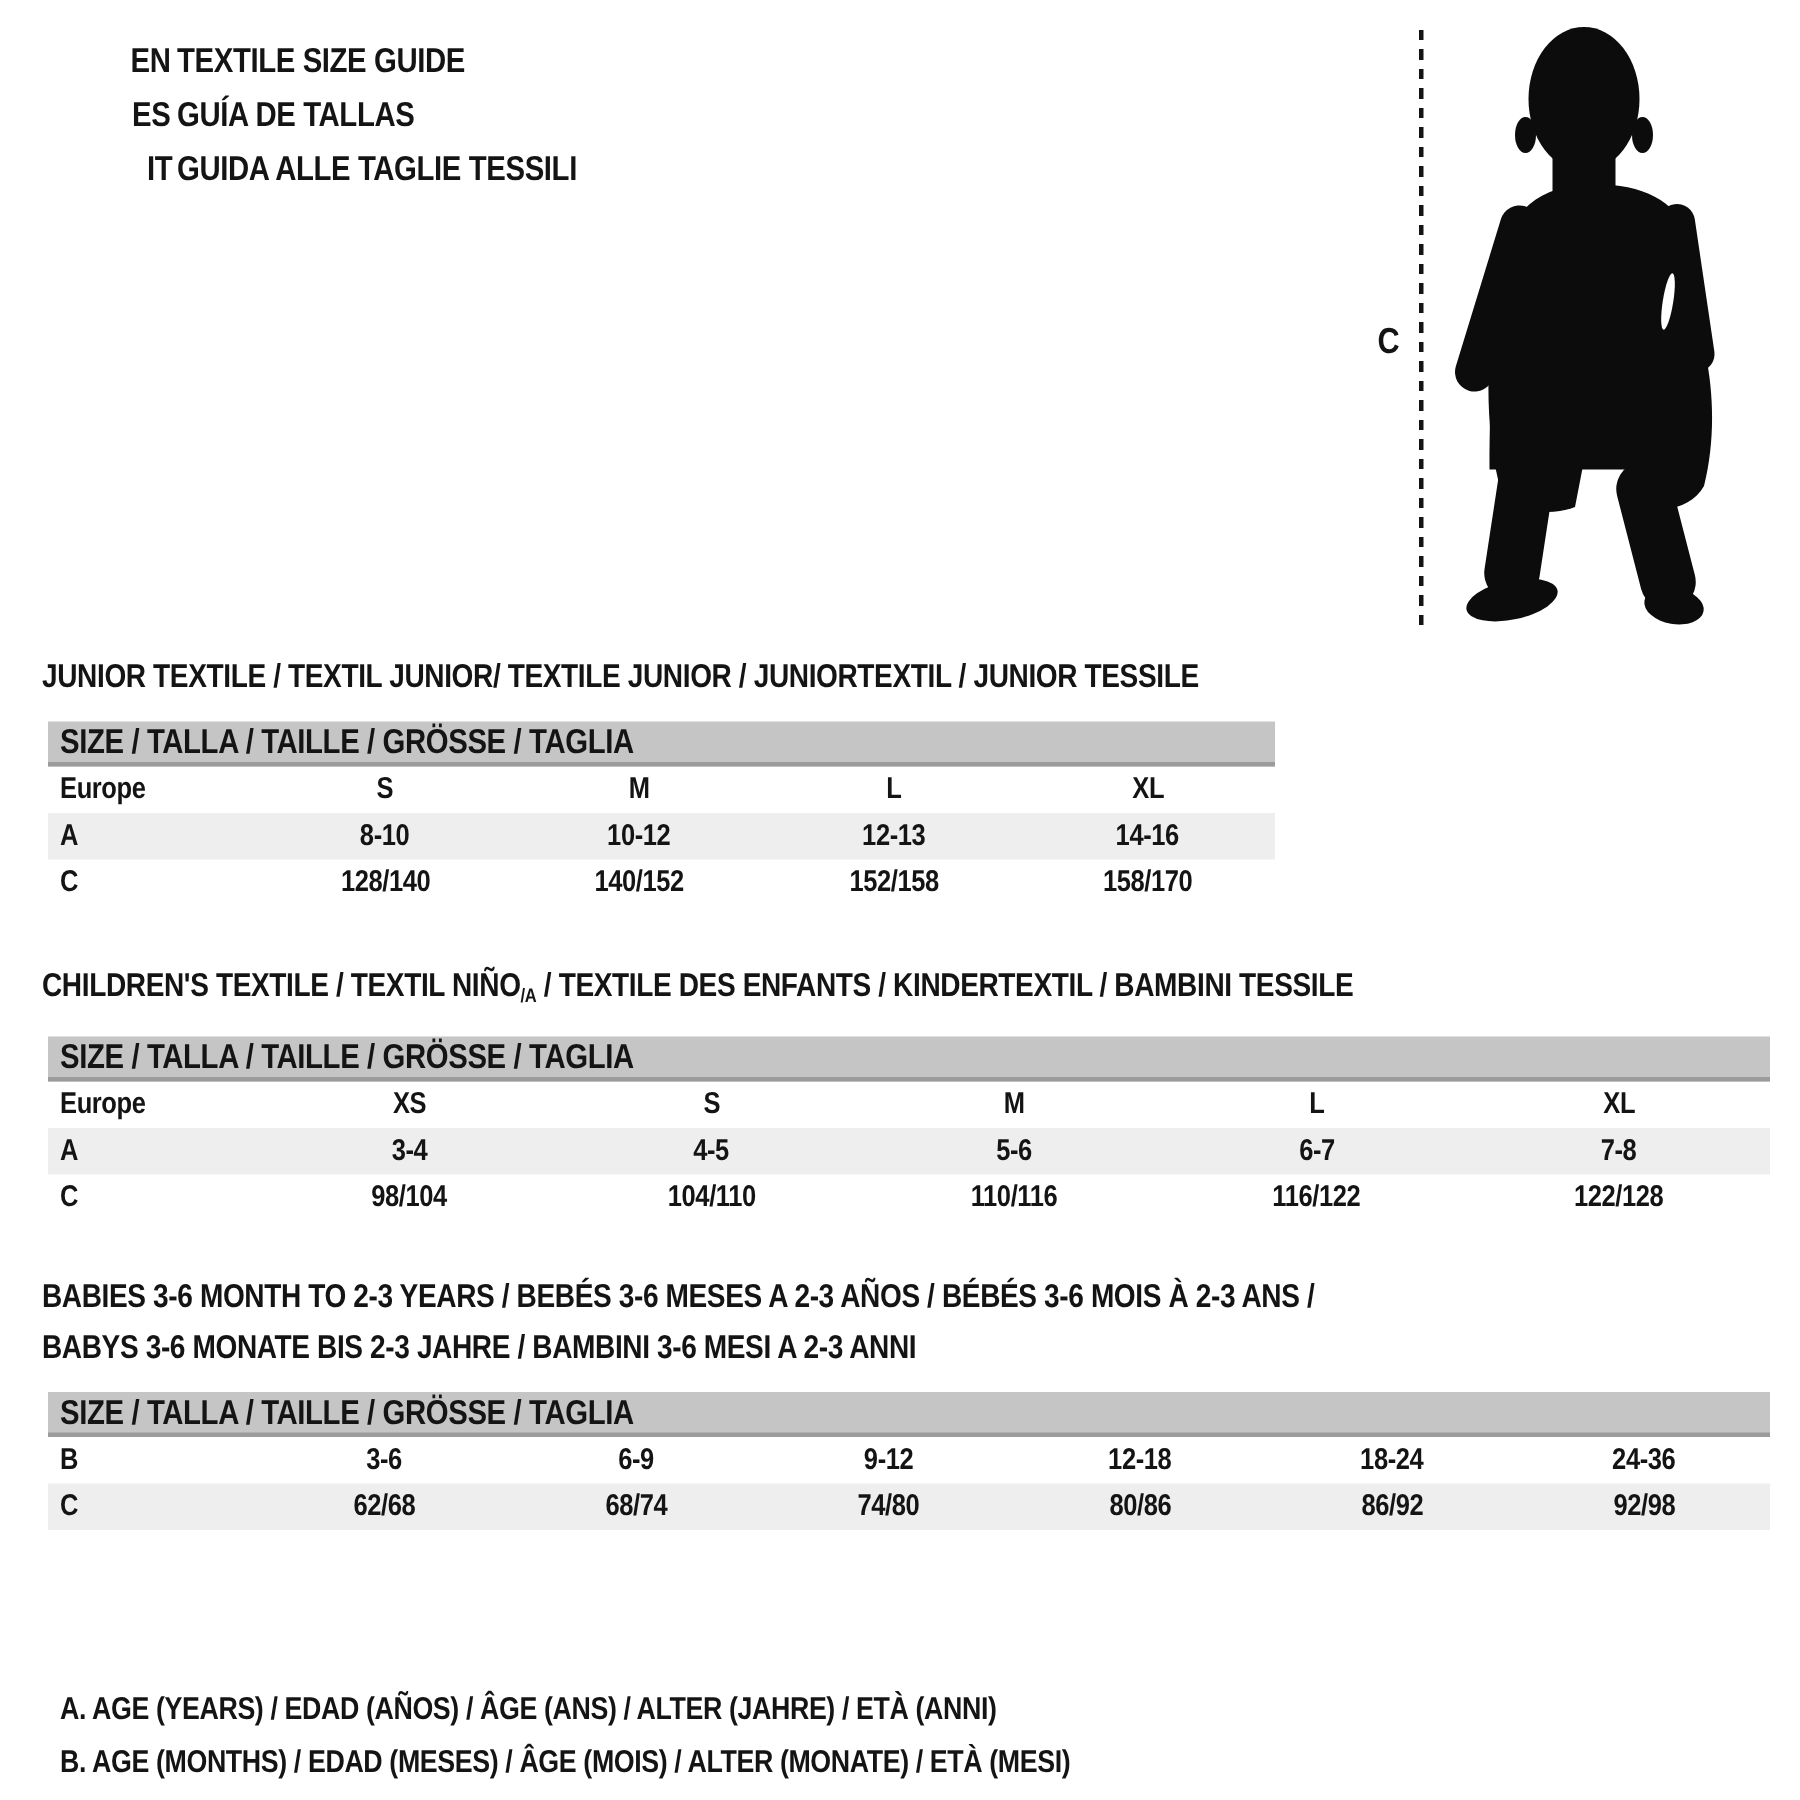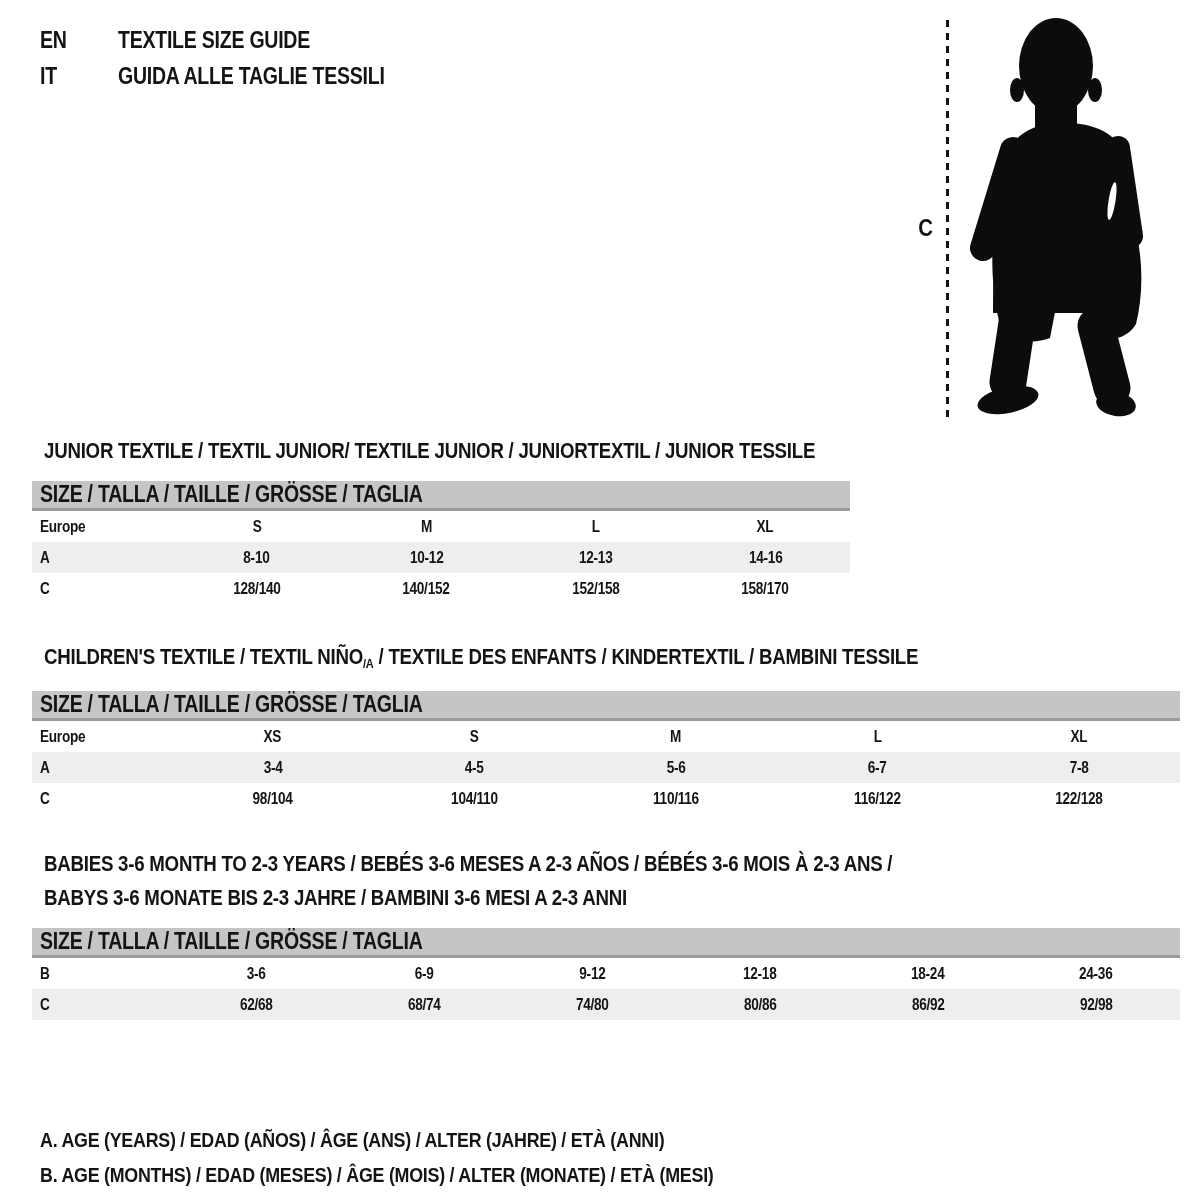--- a/index.html
+++ b/index.html
@@ -11,56 +11,60 @@
   .abs{position:absolute;}
   
   .cond{display:inline-block;transform:scaleX(.85);transform-origin:0 50%;
         white-space:nowrap;font-weight:bold;letter-spacing:-.3px;}
   .cond-c{display:inline-block;transform:scaleX(.85);transform-origin:50% 50%;
         white-space:nowrap;font-weight:bold;letter-spacing:-.3px;}
 
   
   .langs{left:40px;top:22px;}
   .lang-row{display:flex;height:36px;align-items:center;font-size:23px;}
-  .lang-code{width:78px;}
+  .lang-code{width:78px;text-align:right;}
 
   
   .figure{left:900px;top:8px;width:300px;height:424px;}
   .fig-label{left:10px;top:206px;width:32px;text-align:center;font-size:24px;}
   .dash{left:46px;top:12px;width:3px;height:398px;
         background:repeating-linear-gradient(to bottom,#141414 0 7px,transparent 7px 13px);}
   .fig-svg{left:60px;top:0;}
 
   
-  .sec-title{position:absolute;left:44px;font-size:22px;}
+  .sec-title{position:absolute;left:28px;font-size:22px;}
   .sub{font-size:13px;vertical-align:-4px;}
 
   
   .tbl{position:absolute;text-decoration:underline;}
   .band{height:27px;line-height:27px;background:#c5c5c5;border-bottom:3px solid #9b9b9b;
         padding-left:8px;font-size:23px;}
-  .row{display:grid;height:31px;align-items:center;font-size:16px;}
+  .row{display:grid;height:31px;align-items:center;font-size:20px;}
   .cols5{grid-template-columns:140px repeat(4,1fr);}
   .cols6{grid-template-columns:140px repeat(5,1fr);}
   .cols7{grid-template-columns:140px repeat(6,1fr);}
   .row .lbl{padding-left:8px;}
   .row .cell{text-align:center;}
   .alt{background:#eeeeee;}
 
   
   .fns{left:40px;top:1122px;}
   .fn{display:flex;align-items:center;height:35px;font-size:21px;}
 </style>
 </head>
 <body>
 
 <div class="abs langs">
   <div class="lang-row">
     <span class="lang-code"><span class="cond">EN</span></span>
     <span class="cond">TEXTILE SIZE GUIDE</span>
+  </div>
+  <div class="lang-row">
+    <span class="lang-code"><span class="cond">ES</span></span>
+    <span class="cond">GUÍA DE TALLAS</span>
   </div>
   <div class="lang-row">
     <span class="lang-code"><span class="cond">IT</span></span>
     <span class="cond">GUIDA ALLE TAGLIE TESSILI</span>
   </div>
 </div>
 
 <div class="abs figure">
   <div class="abs fig-label"><span class="cond-c">C</span></div>
   <div class="abs dash"></div>

